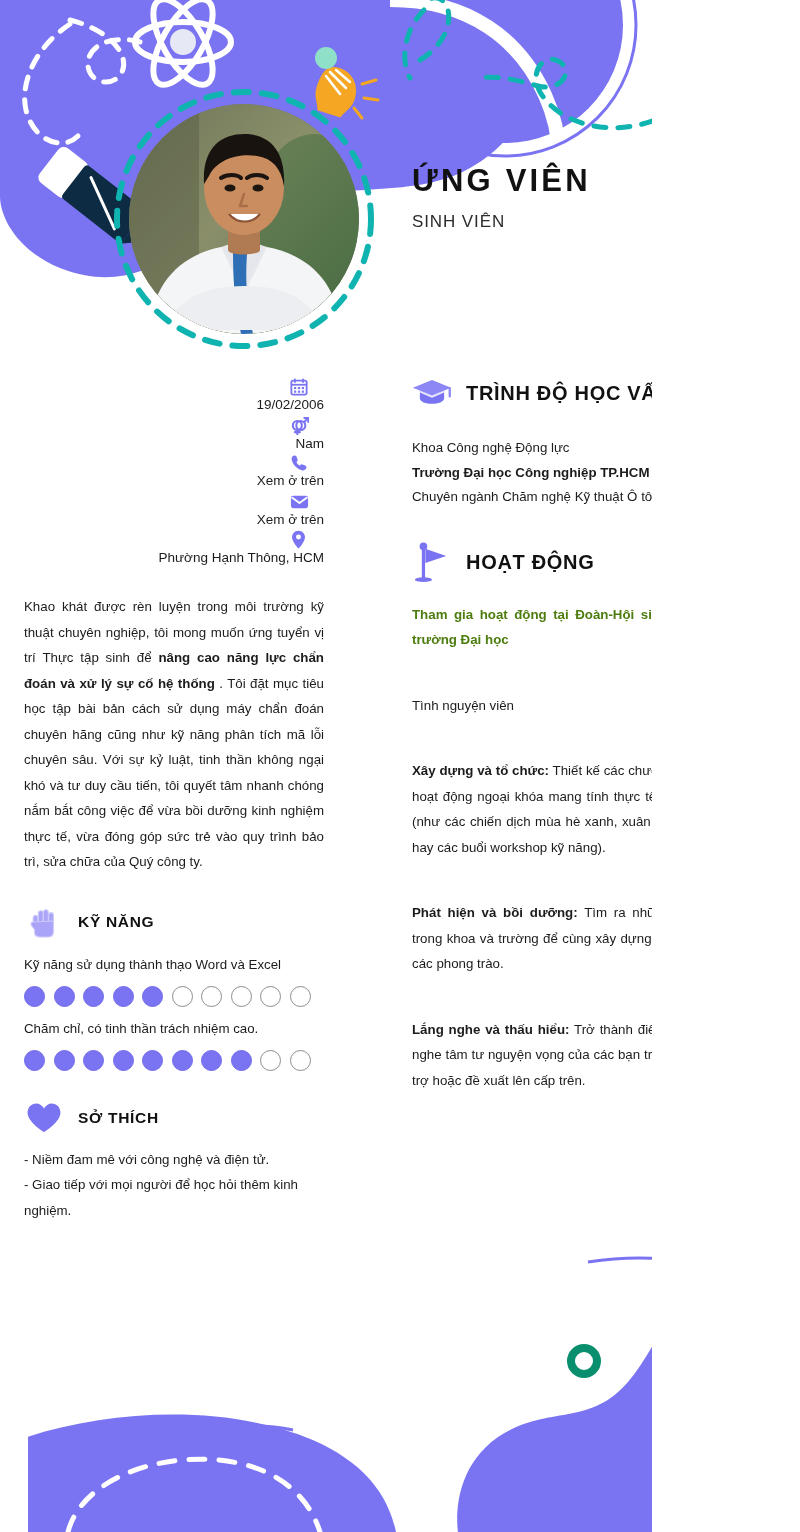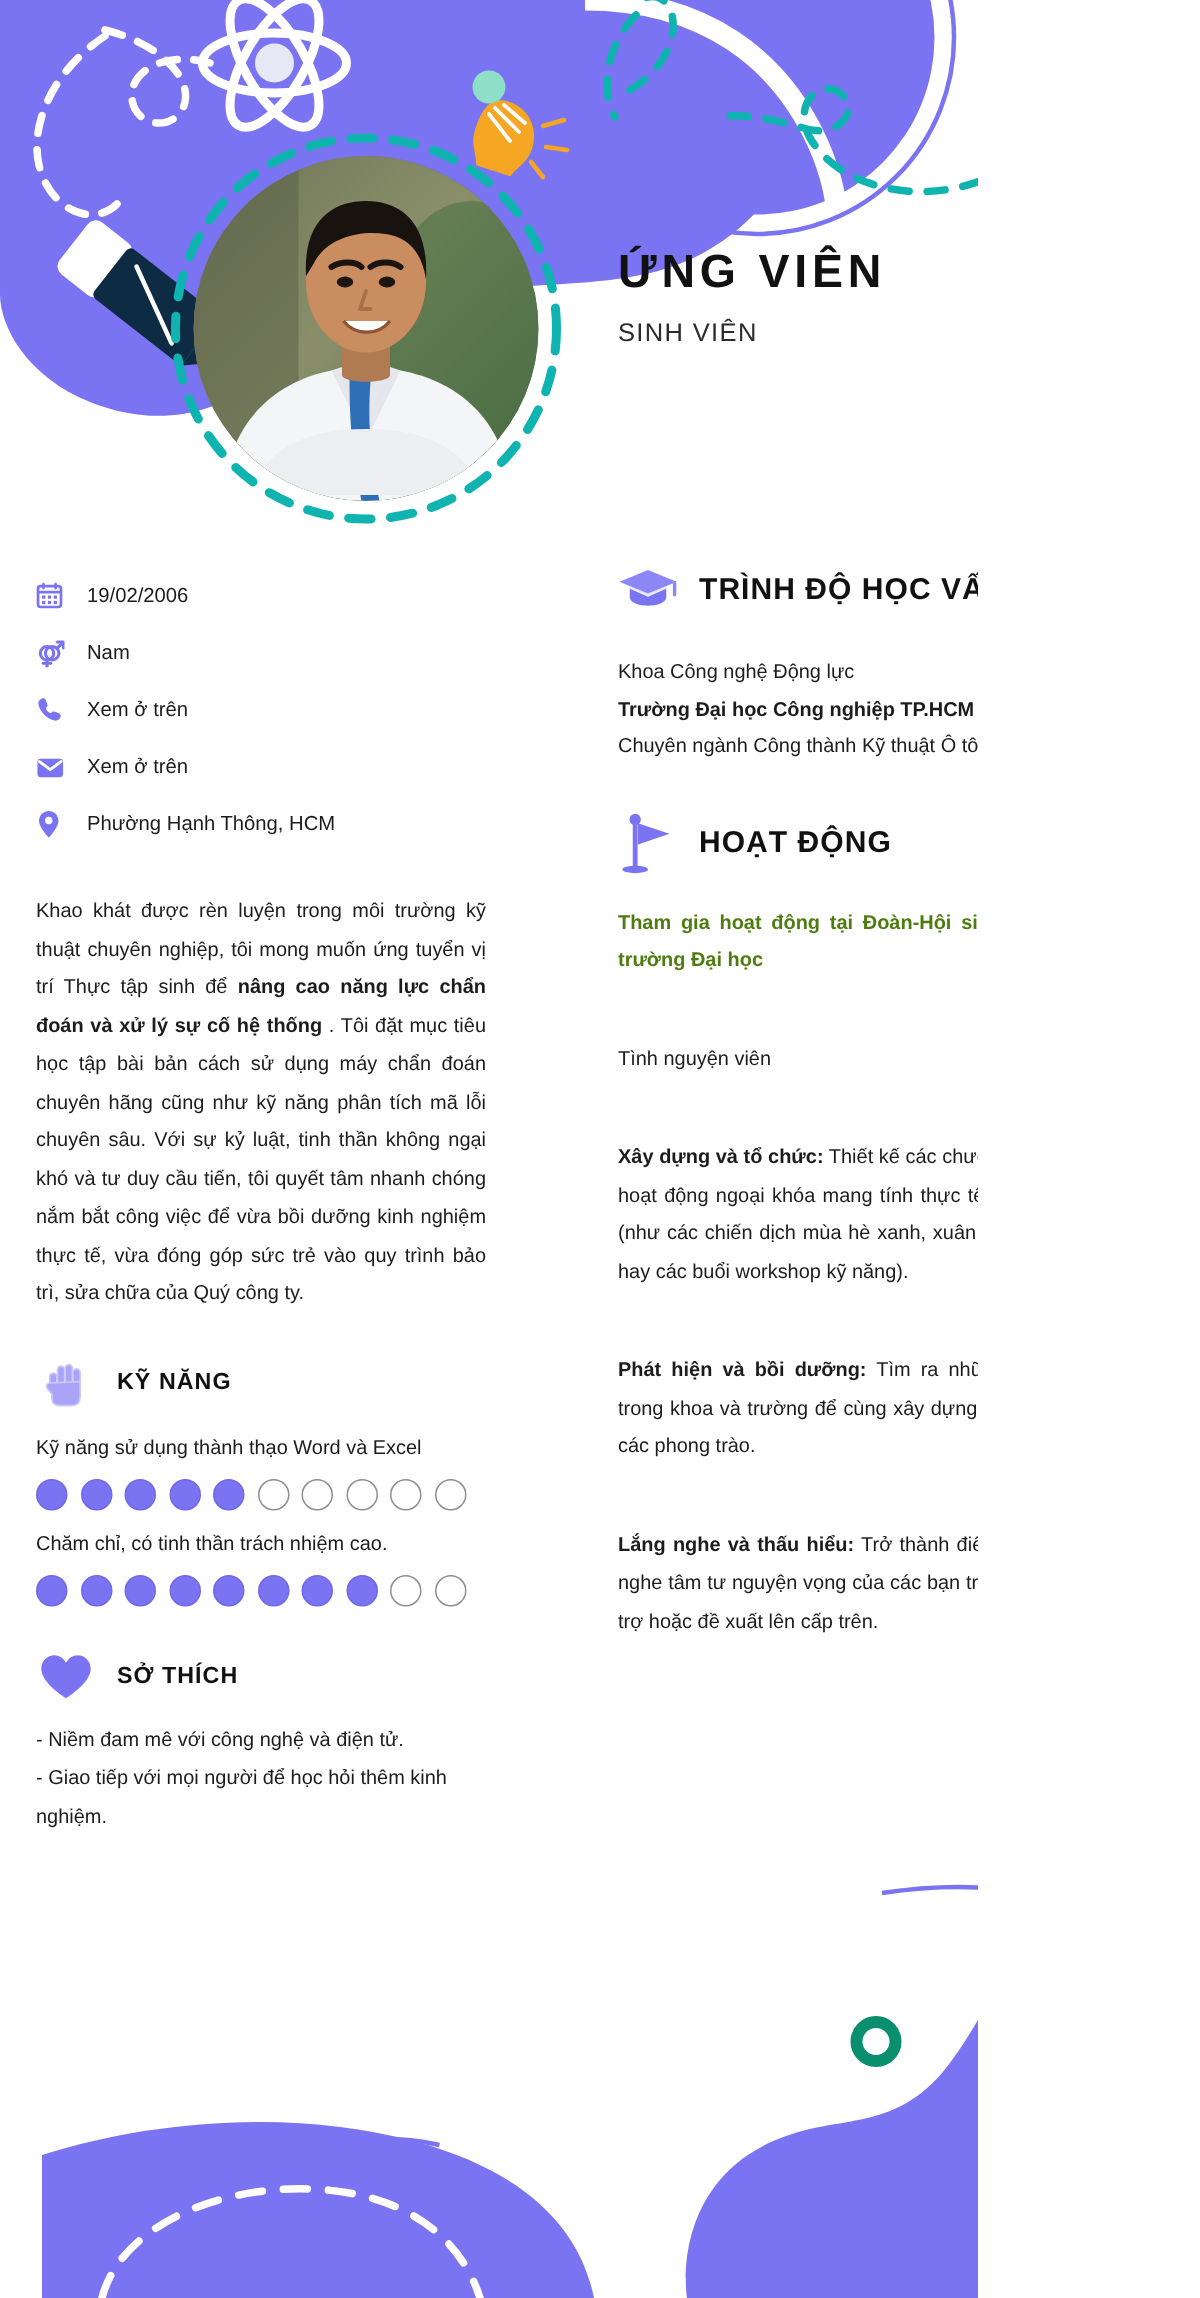--- a/index.html
+++ b/index.html
@@ -77,22 +77,23 @@
   }
   .col-right {
     position: absolute;
     left: 412px; top: 372px;
     width: 370px;
   }
 
   
   .contact-row {
     display: flex;
-    align-items: center;
+    align-items: flex-end;
     height: 38px;
+    flex-direction: column;
   }
   .contact-ico {
     width: 34px;
     min-width: 34px;
     display: flex;
     align-items: center;
     justify-content: flex-start;
     color: #7b74f2;
   }
   .contact-txt {
@@ -485,21 +486,21 @@
                      L23,20.5 Z" fill="#7b74f2"></path>
             <path d="M23,20.5 L9,14.5 L9,16.5 L23,22.5 L37,16.5 L37,14.5 Z" fill="#ffffff" opacity="0.85"></path>
             <path d="M43.4,11.8 L43.4,21" stroke="#8d86f5" stroke-width="2.6" stroke-linecap="round"></path>
           </svg>
         </span>
         <span class="sec-title">TRÌNH ĐỘ HỌC VẤN</span>
       </div>
       <div style="margin-top:22px;">
         <div class="edu-line">Khoa Công nghệ Động lực</div>
         <div class="edu-line b">Trường Đại học Công nghiệp TP.HCM</div>
-        <div class="edu-line">Chuyên ngành Công thành Kỹ thuật Ô tô</div>
+        <div class="edu-line">Chuyên ngành Chăm nghệ Kỹ thuật Ô tô</div>
       </div>
     </div>
 
     <div style="margin-top:32px;">
       <div class="sec-head">
         <span class="sec-ico">
           <svg width="38" height="42" viewBox="0 0 40 44">
             <circle cx="11" cy="4.5" r="4" fill="#7b74f2"></circle>
             <path d="M11,6 L11,38" stroke="#7b74f2" stroke-width="3.4" stroke-linecap="round"></path>
             <ellipse cx="11" cy="39.5" rx="9" ry="2.6" fill="#7b74f2"></ellipse>

